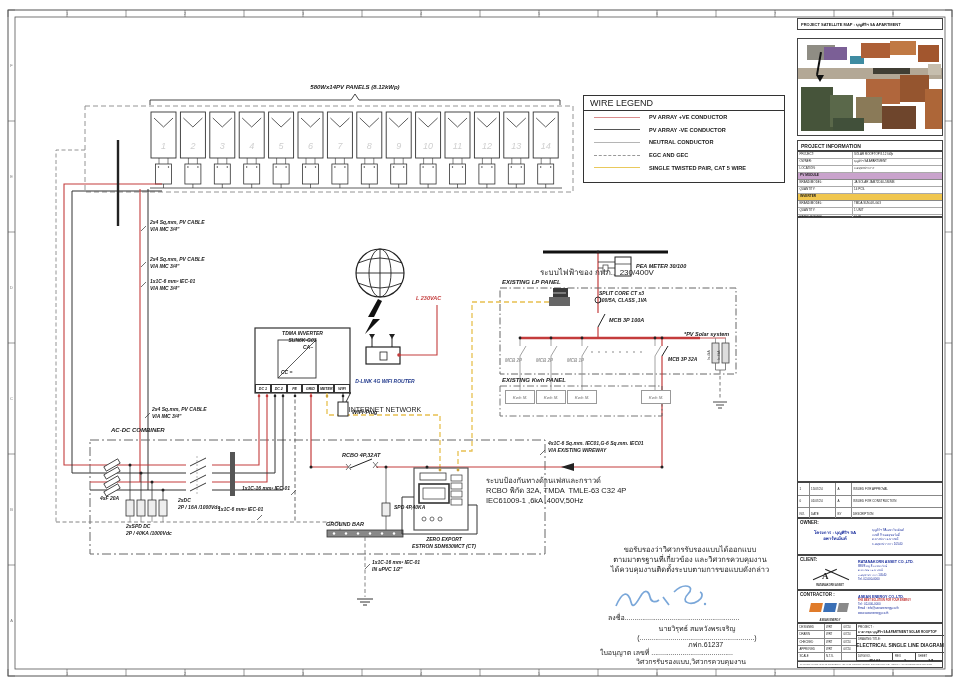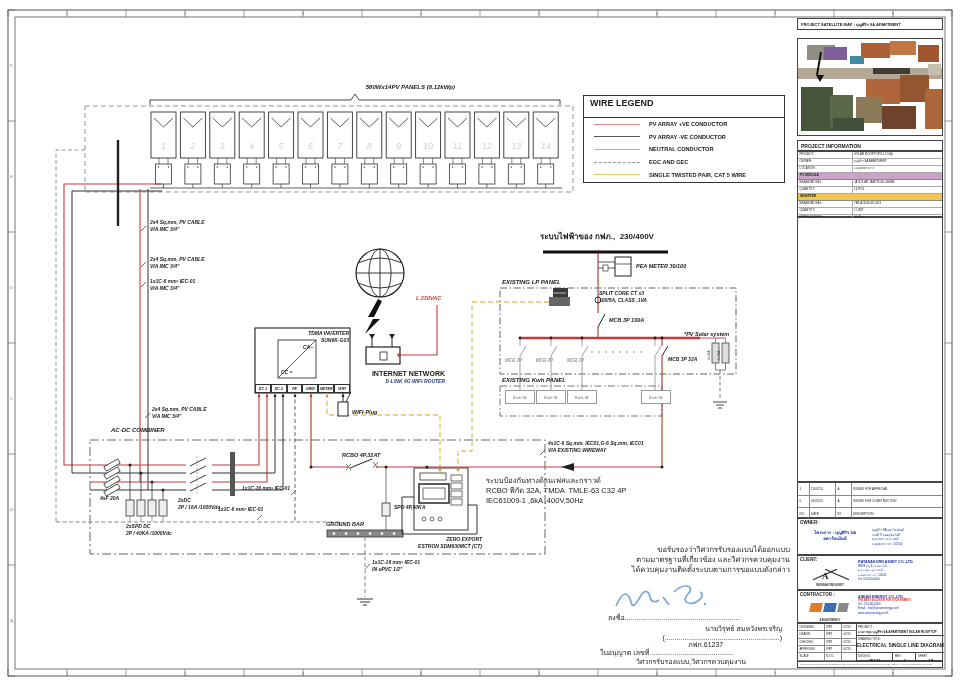--- a/index.html
+++ b/index.html
@@ -1,28 +1,28 @@
 <!DOCTYPE html>
 <html><head>
 <meta charset="utf-8">
 <style>
   html,body{margin:0;padding:0;background:#fff;}
   #sheet{position:relative;width:960px;height:685px;background:#fff;overflow:hidden;
          font-family:"Liberation Sans","DejaVu Sans",sans-serif;color:#1a1a1a;}
   svg{position:absolute;left:0;top:0;}
   .lbl{position:absolute;white-space:pre;line-height:1.3;color:#1a1a1a;}
   .i{font-style:italic;font-weight:bold;}
-  .b{font-weight:bold;}.s45{font-size:4.5px}.s5{font-size:5px}.s55{font-size:5.5px}
+  .b{font-weight:normal;margin-top:36px;}.s45{font-size:4.5px}.s5{font-size:5px}.s55{font-size:5.5px}
   .s6{font-size:6px}.s7{font-size:7px}.s75{font-size:7.5px}
   .s8{font-size:8px}
   .red{color:#c43c3c}.gray{color:#999}.blue{color:#223a8c}
-  .center{text-align:right}.right{text-align:right}
+  .center{text-align:center}.right{text-align:right}
   
   #legend{position:absolute;left:583px;top:95px;width:200px;height:86px;border:1.3px solid #333;background:#fff;}
-  #legend .ttl{font-size:9px;font-weight:bold;padding:2px 0 9px 6px;border-bottom:1px solid #333;}
+  #legend .ttl{font-size:9px;font-weight:normal;padding:2px 0 2px 6px;border-bottom:1px solid #333;}
   .lrow{display:flex;align-items:center;height:12.6px;padding-left:10px;}
   .lsample{width:46px;margin-right:9px;border-top-width:1.8px;border-top-style:solid;}
   .llab{font-size:5.6px;font-weight:bold;}
   
   #terms{position:absolute;left:255px;top:384px;width:95px;height:9px;display:flex;background:#fff;}
   #terms span{flex:1;border:0.6px solid #333;font-size:3.6px;font-weight:bold;font-style:italic;
               display:flex;align-items:center;justify-content:center;}
   .kwh{position:absolute;top:390px;width:28px;height:12px;border:1px solid #999;background:#fff;
        color:#999;font-size:4.2px;font-style:italic;font-weight:bold;display:flex;align-items:center;justify-content:center;}
   #asbuilt{position:absolute;left:28px;top:641px;width:162px;height:22px;border:1.6px solid #3a3a3a;

